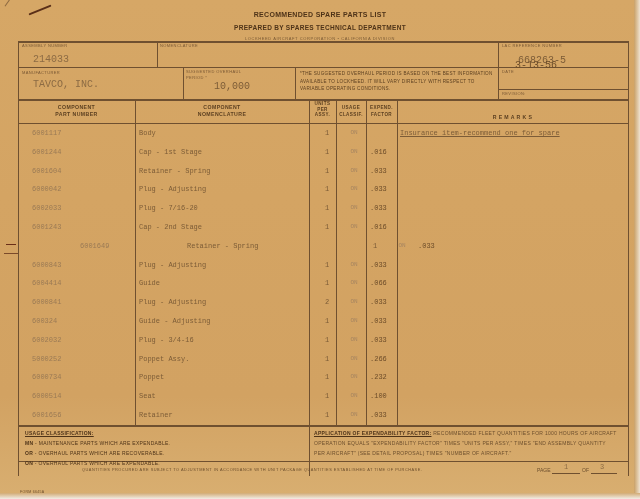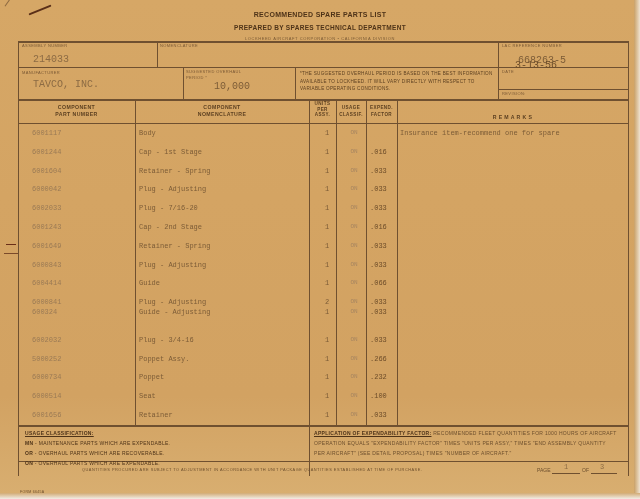--- a/index.html
+++ b/index.html
@@ -46,21 +46,21 @@
     .col-hdr { position: absolute; font-family: "Liberation Sans", "DejaVu Sans", sans-serif; font-size: 5.2px; font-weight: bold; color: #5b3f20; text-align: center; line-height: 7px; letter-spacing: 0.4px; }
     .note { position: absolute; left: 300px; top: 70px; width: 198px; font-family: "Liberation Sans", "DejaVu Sans", sans-serif; font-size: 4.6px; color: #5b3f20; line-height: 7.5px; letter-spacing: 0.3px; }
 
     .row { position: absolute; left: 0; width: 560px; height: 19px; font-size: 7px; }
     .row span { position: absolute; top: 5px; white-space: nowrap; }
     .c-pn { left: 32px; color: #9a7a55; }
     .c-nm { left: 139px; color: #7c5c37; }
     .c-un { left: 320px; width: 14px; text-align: center; color: #7c5c37; }
     .c-us { left: 346px; width: 16px; text-align: center; color: #a88660; font-size: 6px !important; }
     .c-ef { left: 370px; color: #6c4c29; }
-    .c-rm { left: 400px; color: #7c5c37; }
+    .c-rm { left: 400px; color: #7c5c37; text-decoration: underline; }
 
     .foot-l { position: absolute; left: 25px; top: 428px; font-family: "Liberation Sans", "DejaVu Sans", sans-serif; font-size: 5px; color: #4e3318; line-height: 10px; letter-spacing: 0.3px; }
     .foot-l .title { font-weight: bold; text-decoration: underline; }
     .foot-l b { font-weight: bold; }
     .foot-r { position: absolute; left: 314px; top: 428px; width: 304px; font-family: "Liberation Sans", "DejaVu Sans", sans-serif; font-size: 5px; color: #6d4f2d; line-height: 10px; letter-spacing: 0.3px; }
     .foot-r .title { font-weight: bold; color: #4e3318; text-decoration: underline; }
     .foot-bottom { position: absolute; left: 82px; top: 467px; font-family: "Liberation Sans", "DejaVu Sans", sans-serif; font-size: 3.9px; color: #6d4f2d; letter-spacing: 0.5px; white-space: nowrap; }
     .page-lbl { position: absolute; top: 467px; font-family: "Liberation Sans", "DejaVu Sans", sans-serif; font-size: 5px; color: #6d4f2d; }
     .page-num { position: absolute; top: 463px; font-size: 7px; color: #8c6b44; }
     .form-no { position: absolute; left: 20px; top: 490px; font-family: "Liberation Sans", "DejaVu Sans", sans-serif; font-size: 3.5px; color: #6d4f2d; letter-spacing: 0.3px; }
@@ -177,21 +177,21 @@
         <span class="c-rm"></span>
       </div>
       <div class="row" style="top: 218px;">
         <span class="c-pn">6001243</span>
         <span class="c-nm">Cap - 2nd Stage</span>
         <span class="c-un">1</span>
         <span class="c-us">ON</span>
         <span class="c-ef">.016</span>
         <span class="c-rm"></span>
       </div>
-      <div class="row" style="top: 236.8px;">
+      <div class="row" style="top: 236.8px; margin-left: 48px;">
         <span class="c-pn">6001649</span>
         <span class="c-nm">Retainer - Spring</span>
         <span class="c-un">1</span>
         <span class="c-us">ON</span>
         <span class="c-ef">.033</span>
         <span class="c-rm"></span>
       </div>
       <div class="row" style="top: 255.6px;">
         <span class="c-pn">6000843</span>
         <span class="c-nm">Plug - Adjusting</span>
@@ -209,21 +209,21 @@
         <span class="c-rm"></span>
       </div>
       <div class="row" style="top: 293.2px;">
         <span class="c-pn">6000841</span>
         <span class="c-nm">Plug - Adjusting</span>
         <span class="c-un">2</span>
         <span class="c-us">ON</span>
         <span class="c-ef">.033</span>
         <span class="c-rm"></span>
       </div>
-      <div class="row" style="top: 303px; text-decoration: underline;">
+      <div class="row" style="top: 312px; text-decoration: underline;">
         <span class="c-pn">600324</span>
         <span class="c-nm">Guide - Adjusting</span>
         <span class="c-un">1</span>
         <span class="c-us">ON</span>
         <span class="c-ef">.033</span>
         <span class="c-rm"></span>
       </div>
       <div class="row" style="top: 330.8px;">
         <span class="c-pn">6002032</span>
         <span class="c-nm">Plug - 3/4-16</span>

